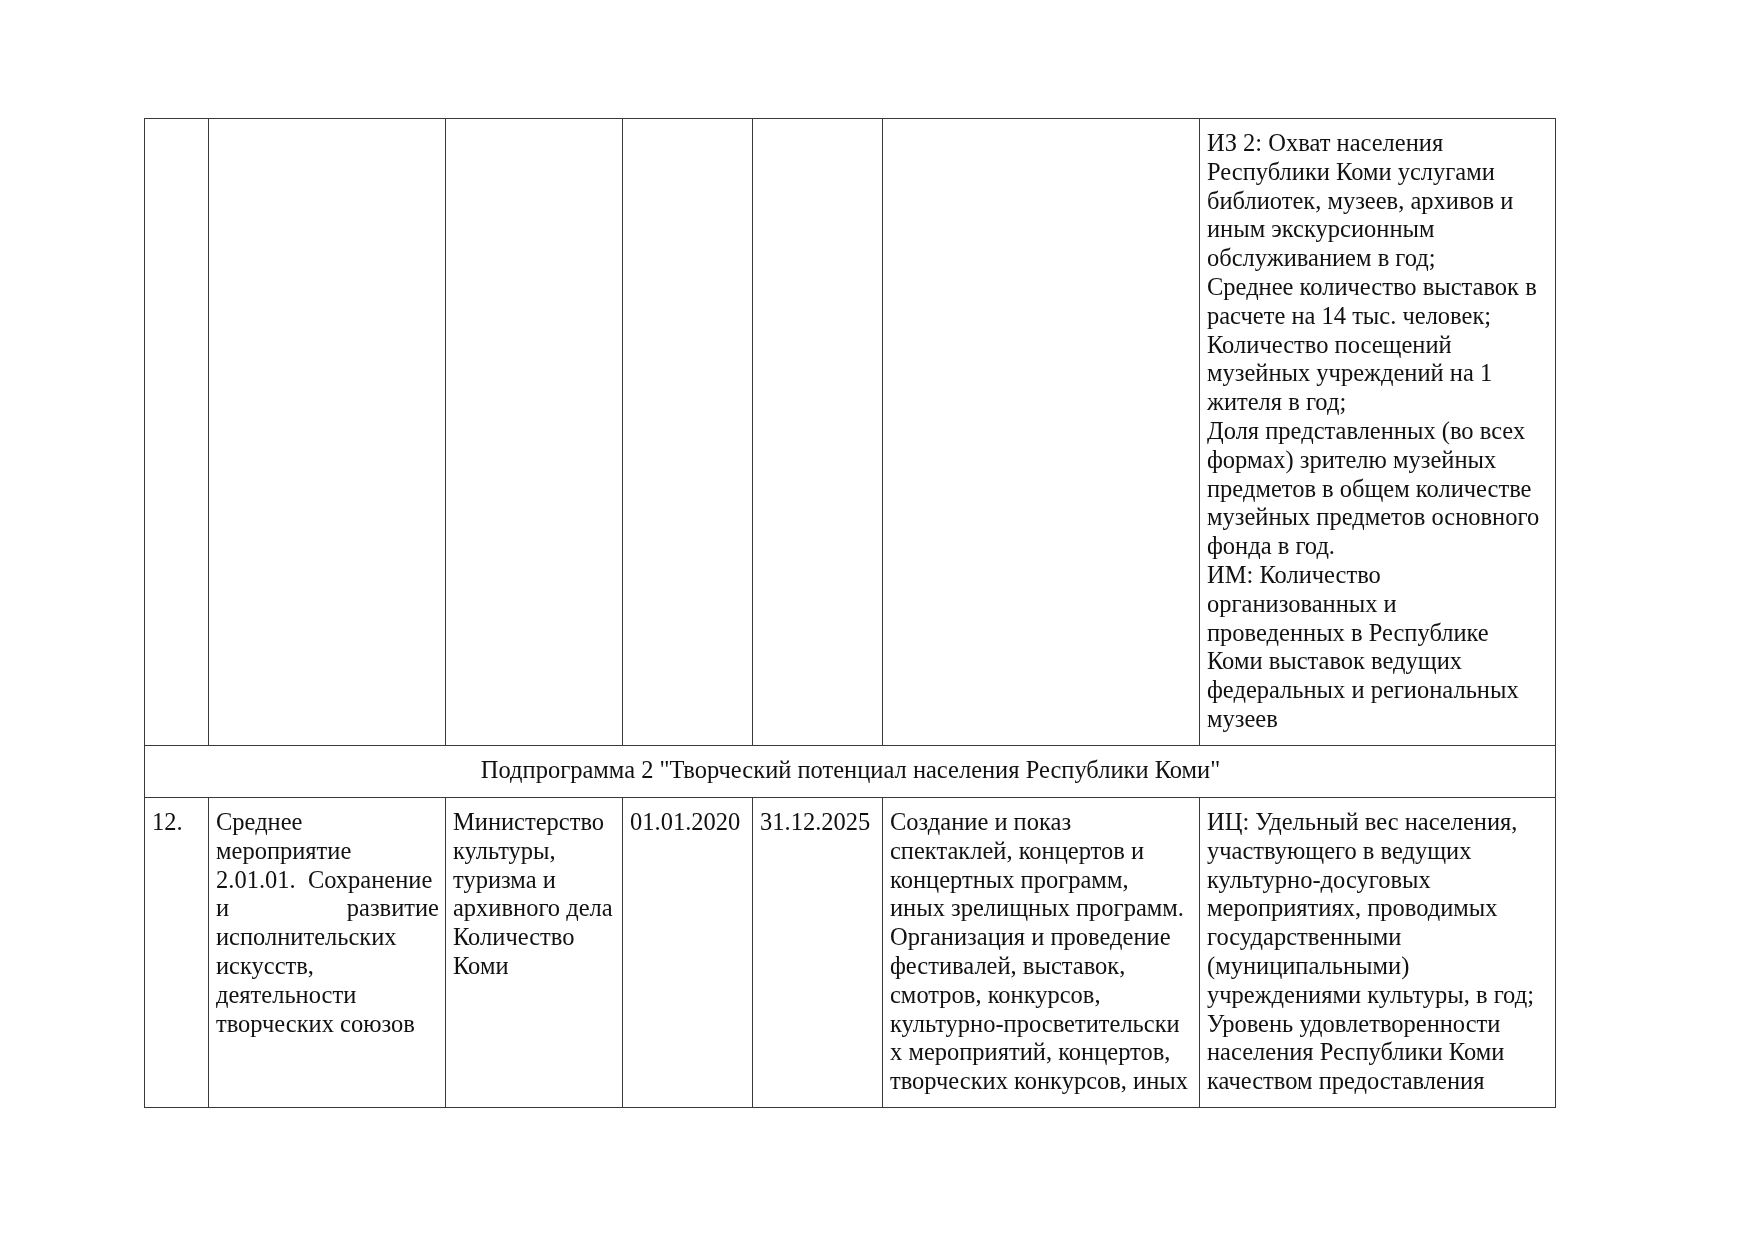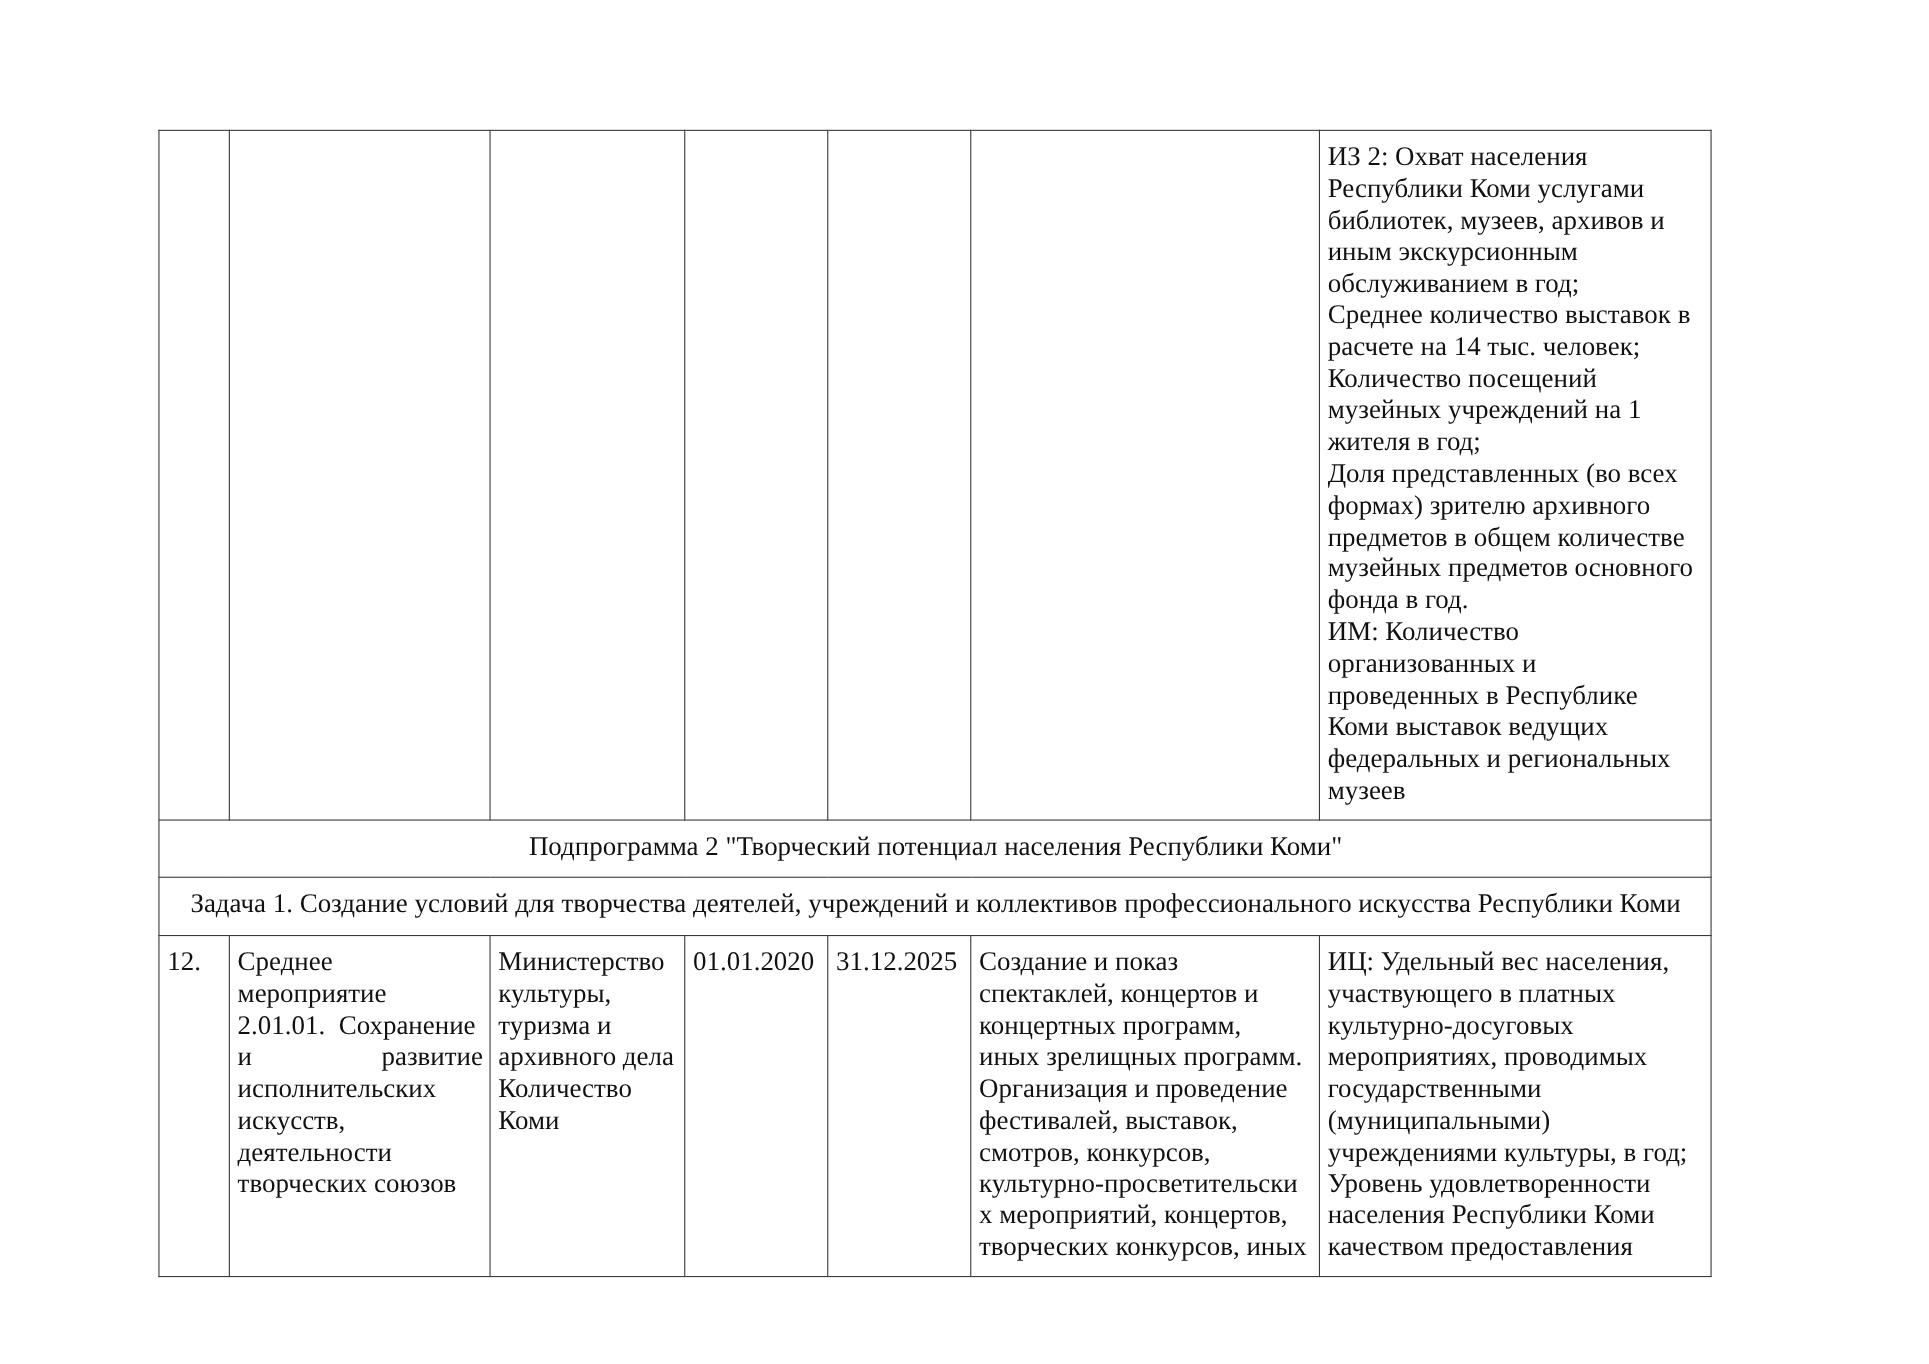--- a/index.html
+++ b/index.html
@@ -53,40 +53,37 @@
         <span class="line">Республики Коми услугами</span>
         <span class="line">библиотек, музеев, архивов и</span>
         <span class="line">иным экскурсионным</span>
         <span class="line">обслуживанием в год;</span>
         <span class="line">Среднее количество выставок в</span>
         <span class="line">расчете на 14 тыс. человек;</span>
         <span class="line">Количество посещений</span>
         <span class="line">музейных учреждений на 1</span>
         <span class="line">жителя в год;</span>
         <span class="line">Доля представленных (во всех</span>
-        <span class="line">формах) зрителю архивного</span>
+        <span class="line">формах) зрителю музейных</span>
         <span class="line">предметов в общем количестве</span>
         <span class="line">музейных предметов основного</span>
         <span class="line">фонда в год.</span>
         <span class="line">ИМ: Количество</span>
         <span class="line">организованных и</span>
         <span class="line">проведенных в Республике</span>
         <span class="line">Коми выставок ведущих</span>
         <span class="line">федеральных и региональных</span>
         <span class="line">музеев</span>
       </td>
     </tr>
 
     <tr class="r-sub">
       <td colspan="7">Подпрограмма 2 "Творческий потенциал населения Республики Коми"</td>
     </tr>
 
-    <tr class="r-task">
-      <td colspan="7">Задача 1. Создание условий для творчества деятелей, учреждений и коллективов профессионального искусства Республики Коми</td>
-    </tr>
 
     <tr class="r-12">
       <td>
         <span class="line">12.</span>
       </td>
       <td>
         <span class="line">Среднее</span>
         <span class="line">мероприятие</span>
         <span class="line" style="white-space:pre">2.01.01.  Сохранение</span>
         <span class="justify">и развитие</span>
@@ -116,21 +113,21 @@
         <span class="line">иных зрелищных программ.</span>
         <span class="line">Организация и проведение</span>
         <span class="line">фестивалей, выставок,</span>
         <span class="line">смотров, конкурсов,</span>
         <span class="line">культурно-просветительски</span>
         <span class="line">х мероприятий, концертов,</span>
         <span class="line">творческих конкурсов, иных</span>
       </td>
       <td>
         <span class="line">ИЦ: Удельный вес населения,</span>
-        <span class="line">участвующего в платных</span>
+        <span class="line">участвующего в ведущих</span>
         <span class="line">культурно-досуговых</span>
         <span class="line">мероприятиях, проводимых</span>
         <span class="line">государственными</span>
         <span class="line">(муниципальными)</span>
         <span class="line">учреждениями культуры, в год;</span>
         <span class="line">Уровень удовлетворенности</span>
         <span class="line">населения Республики Коми</span>
         <span class="line">качеством предоставления</span>
       </td>
     </tr>

